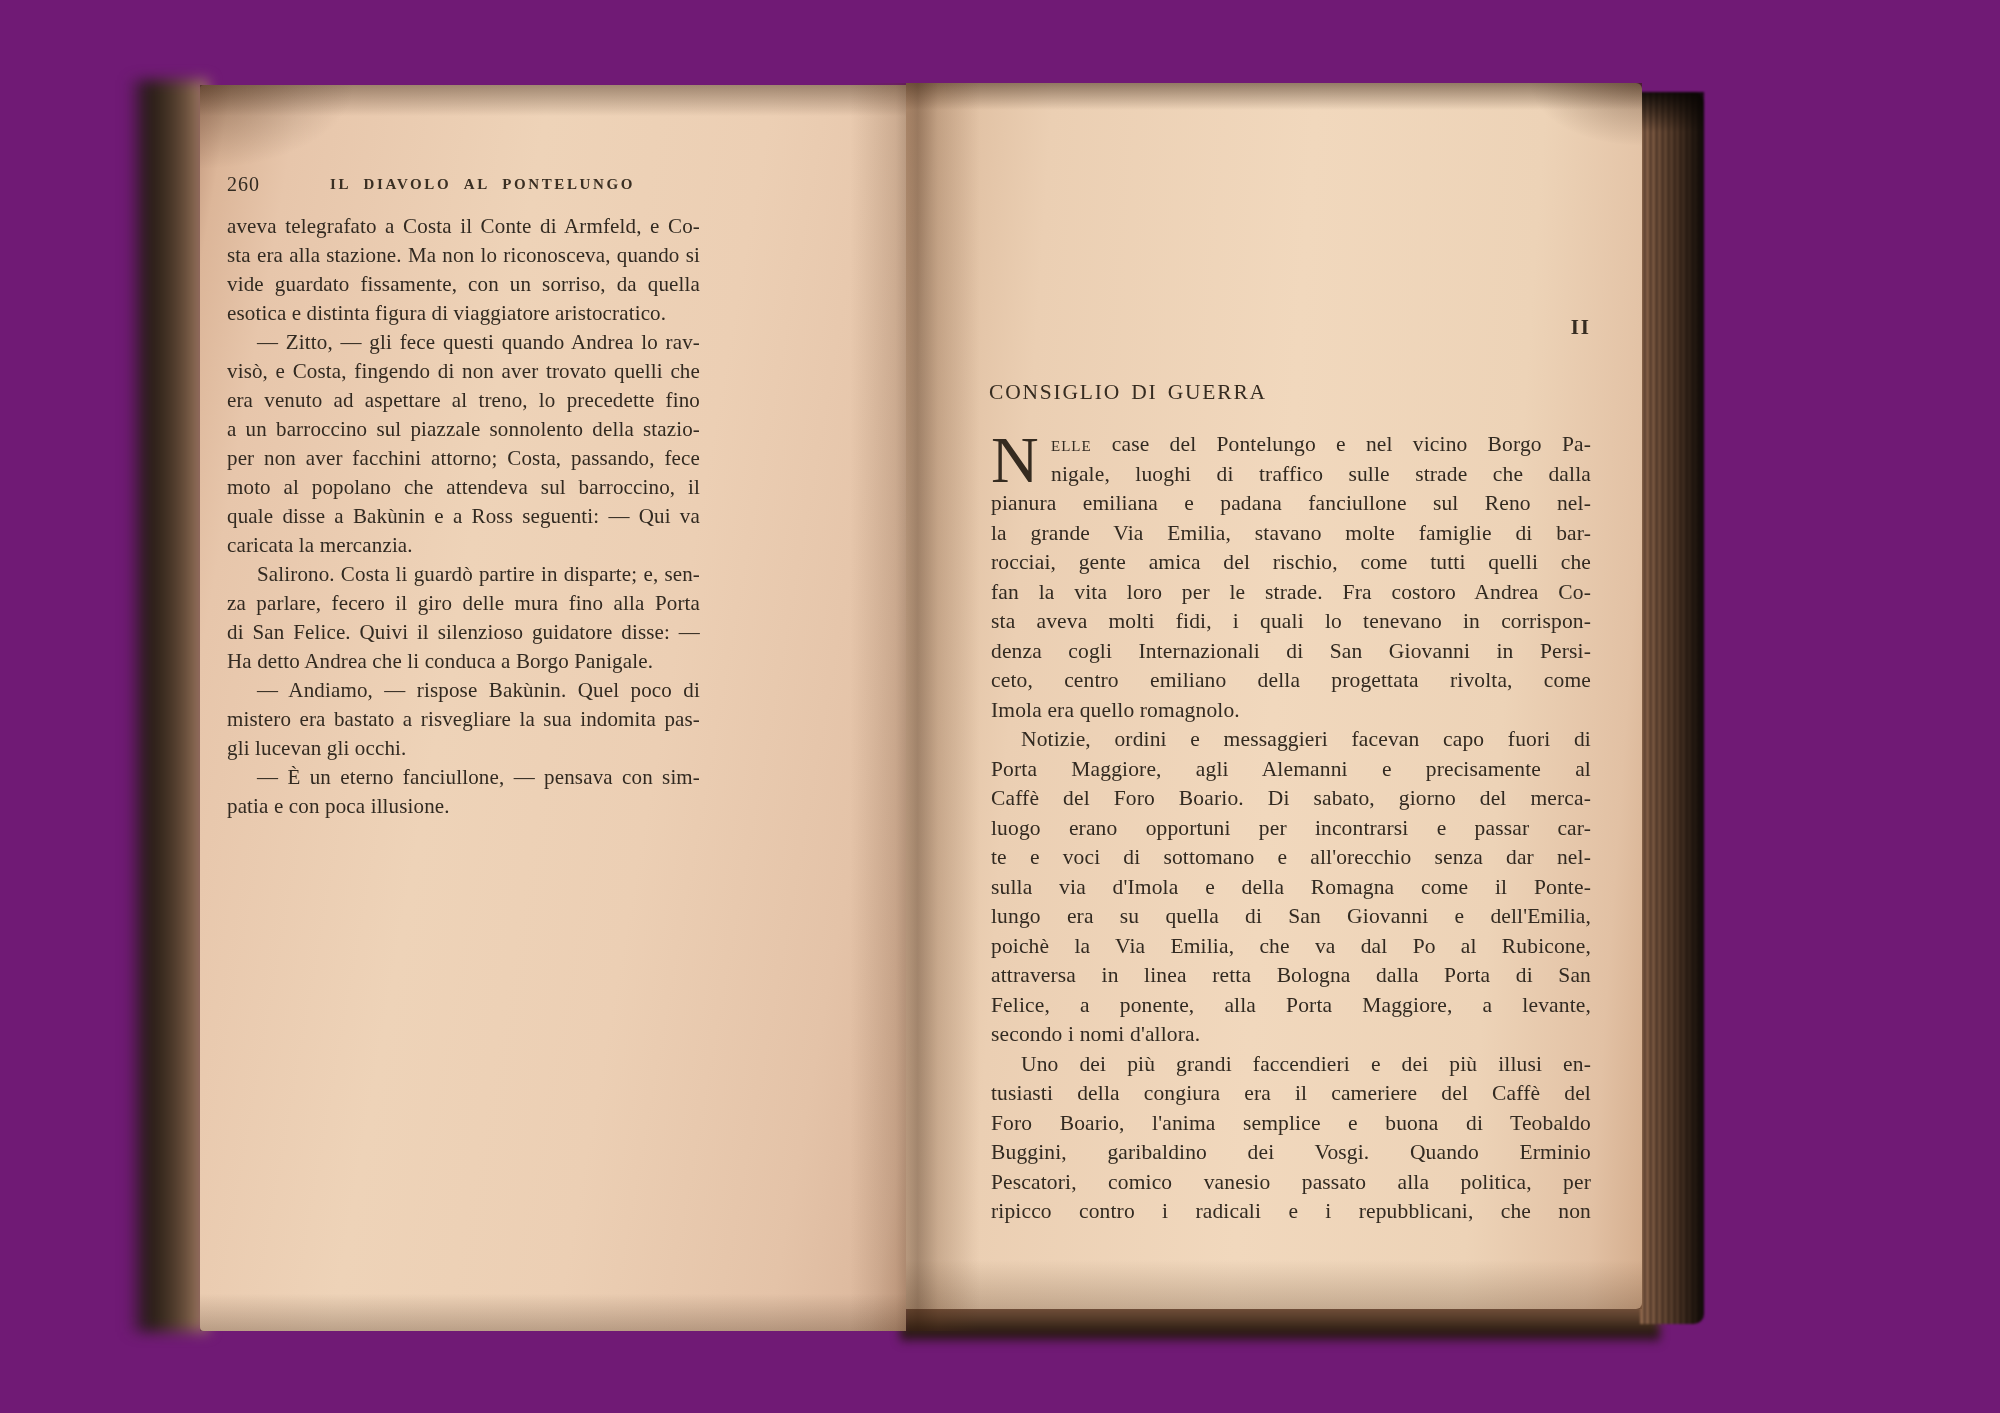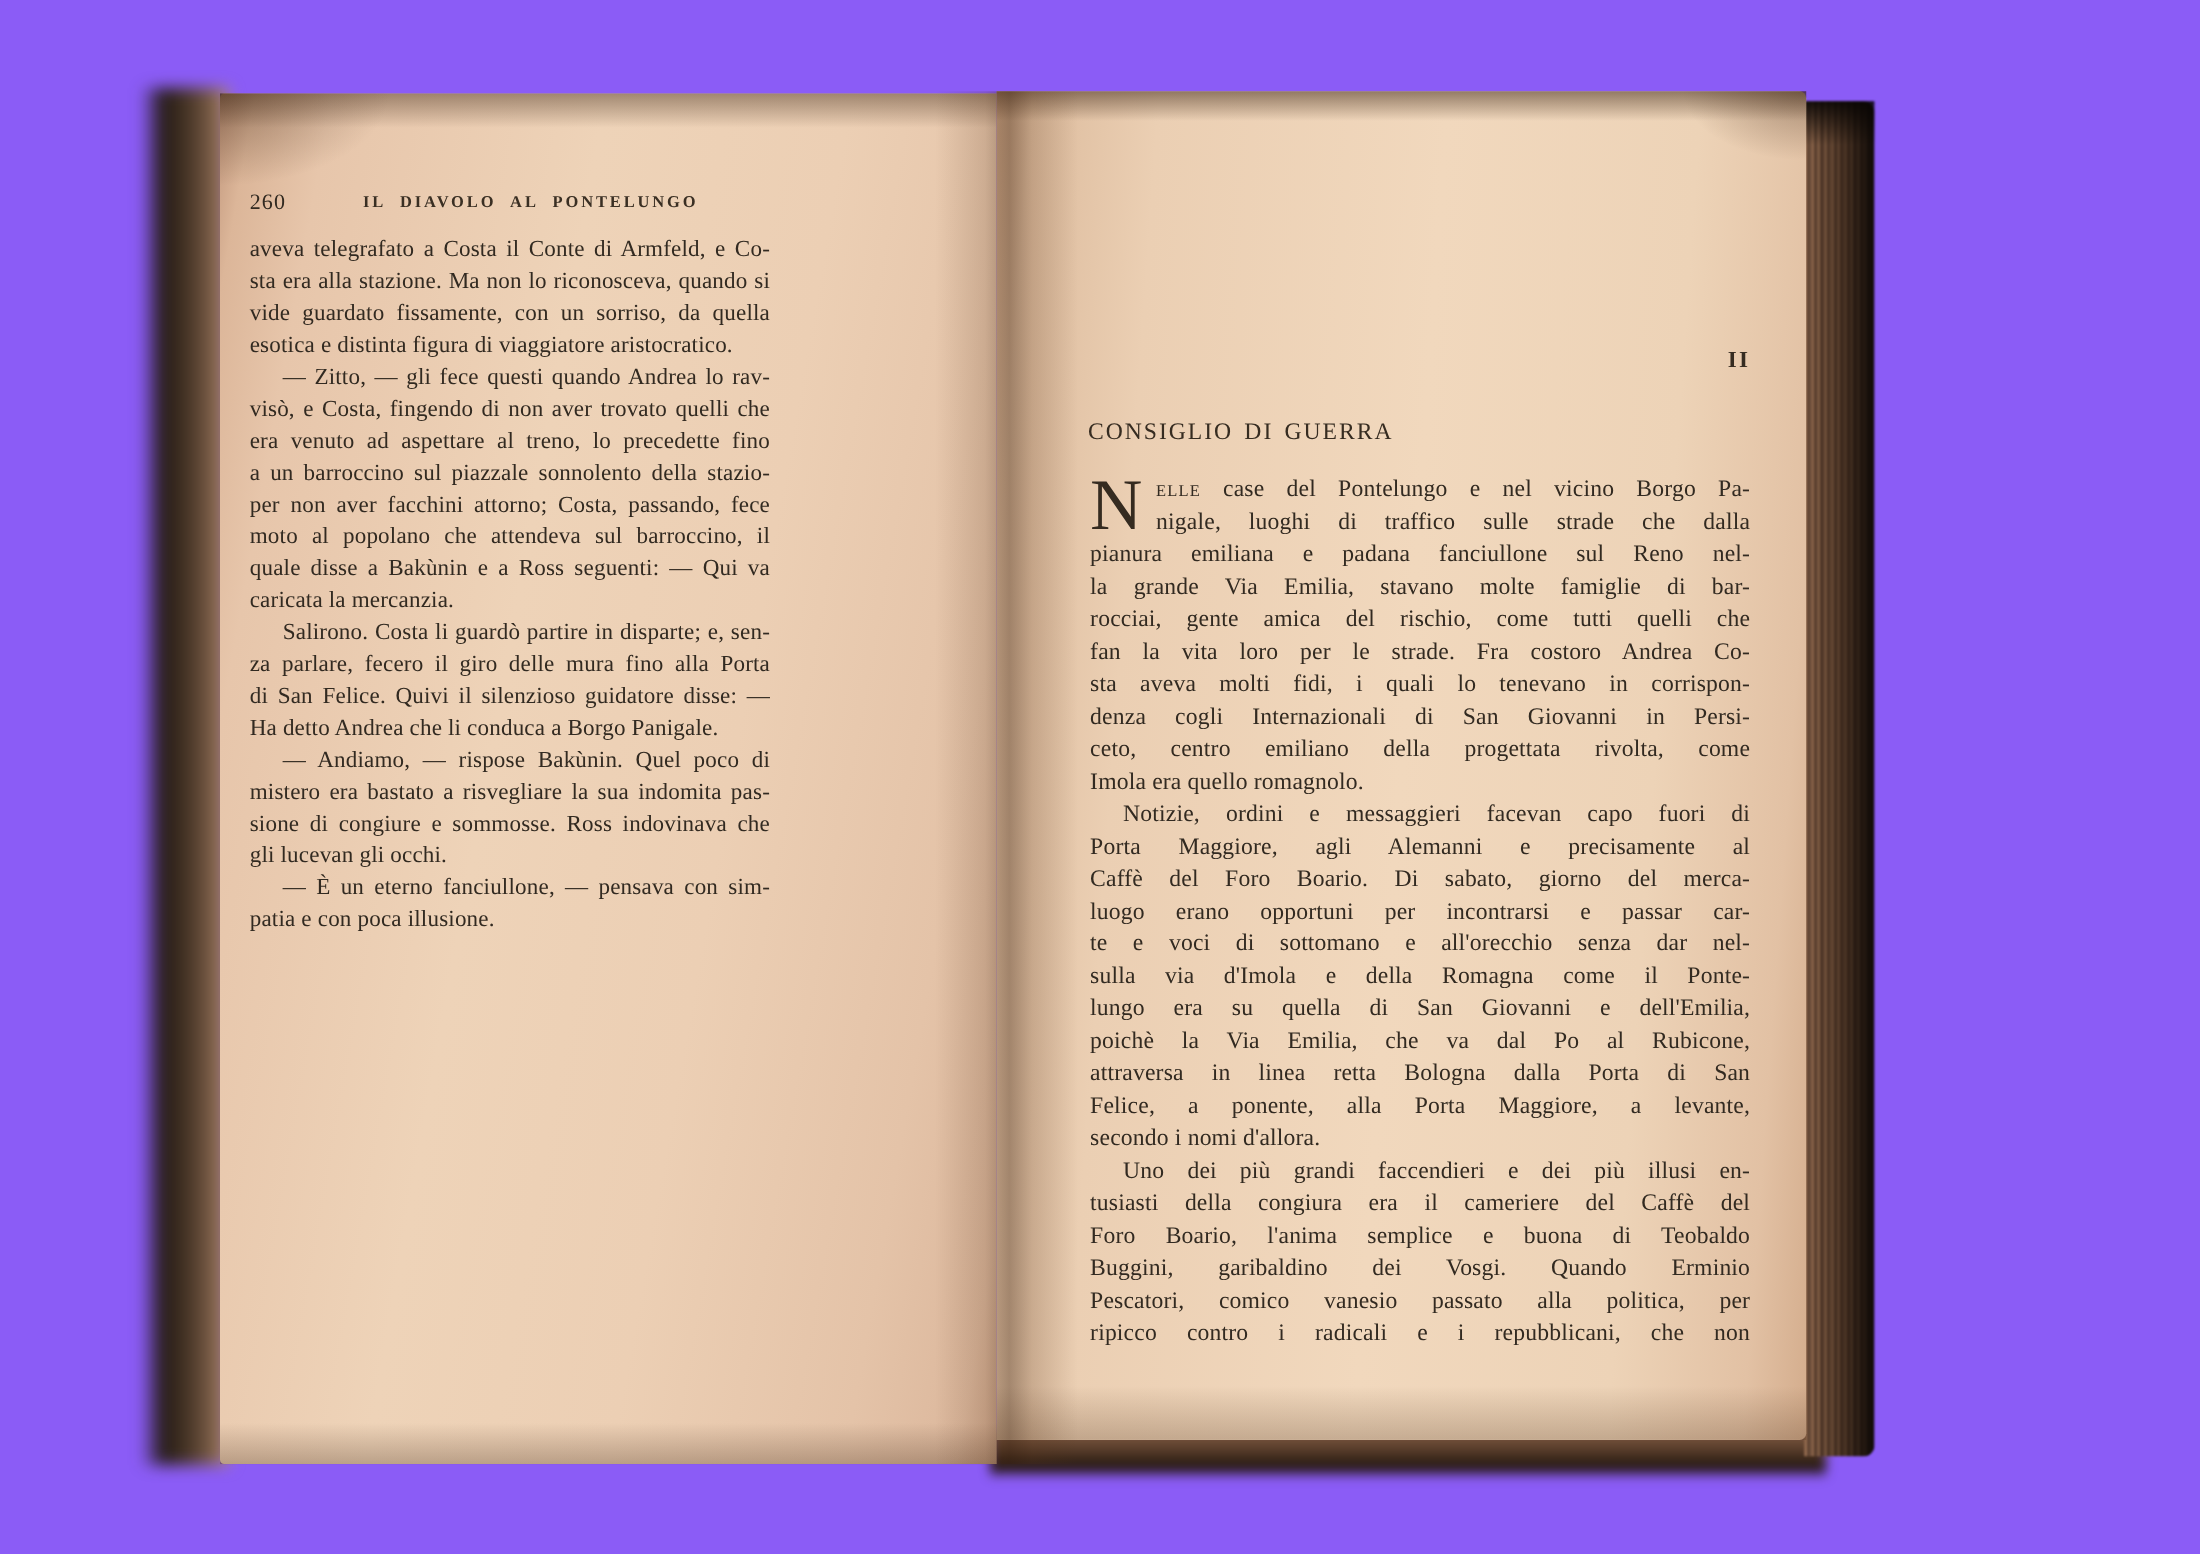--- a/index.html
+++ b/index.html
@@ -1,18 +1,18 @@
 <!DOCTYPE html>
 <html><head>
 <meta charset="utf-8">
 <style>
   html,body { margin:0; padding:0; background:#000; }
   .photo {
     position:relative; width:2000px; height:1413px;
-    background:#8b5cf6; overflow:hidden;
+    background:#701a75; overflow:hidden;
     font-family:"Liberation Serif","DejaVu Serif",serif;
   }
 
   
   .left-fore-edge {
     position:absolute; left:128px; top:80px; width:80px; height:1252px;
     background:linear-gradient(to right, rgba(10,8,6,0) 0%, #241b14 25%, #4a3728 55%, #7d5f49 82%, #b58e73 100%);
     filter:blur(7px);
   }
   
@@ -137,21 +137,20 @@
         <div class="line">per non aver facchini attorno; Costa, passando, fece</div>
         <div class="line">moto al popolano che attendeva sul barroccino, il</div>
         <div class="line">quale disse a Bakùnin e a Ross seguenti: — Qui va</div>
         <div class="line end">caricata la mercanzia.</div>
         <div class="line ind">Salirono. Costa li guardò partire in disparte; e, sen-</div>
         <div class="line">za parlare, fecero il giro delle mura fino alla Porta</div>
         <div class="line">di San Felice. Quivi il silenzioso guidatore disse: —</div>
         <div class="line end">Ha detto Andrea che li conduca a Borgo Panigale.</div>
         <div class="line ind">— Andiamo, — rispose Bakùnin. Quel poco di</div>
         <div class="line">mistero era bastato a risvegliare la sua indomita pas-</div>
-        <div class="line">sione di congiure e sommosse. Ross indovinava che</div>
         <div class="line end">gli lucevan gli occhi.</div>
         <div class="line ind">— È un eterno fanciullone, — pensava con sim-</div>
         <div class="line end">patia e con poca illusione.</div>
       </div>
   </div>
 
   <div class="page page-right">
     <div class="chapter-number">II</div>
     <div class="chapter-title">CONSIGLIO DI GUERRA</div>
     <div class="body-right" id="right-lines">

